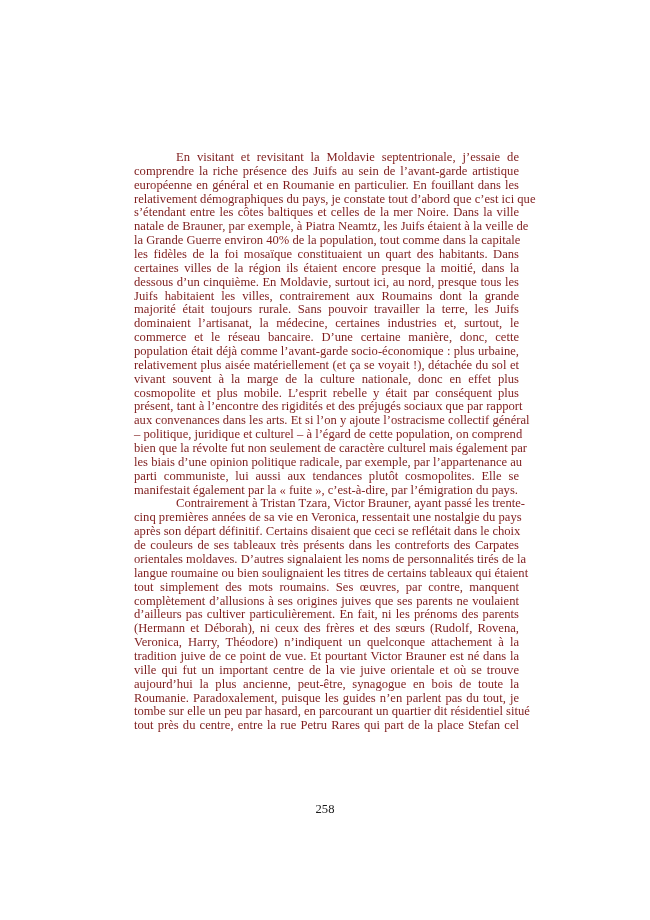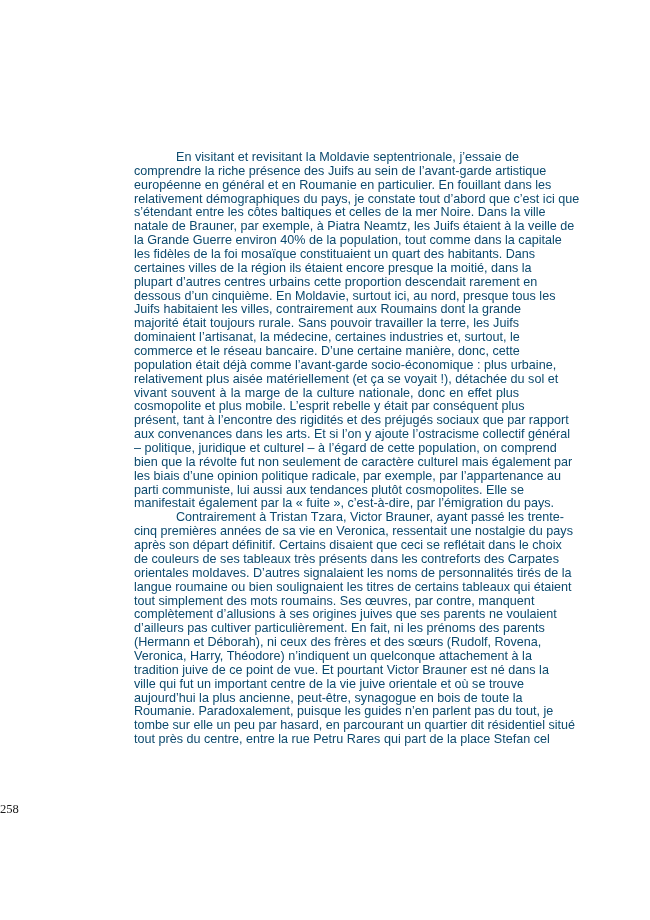--- a/index.html
+++ b/index.html
@@ -7,61 +7,61 @@
   .page {
     position: absolute;
     left: 0; top: 0; width: 650px; height: 920px;
     background: #ffffff;
   }
   .text-block {
     position: absolute;
     left: 134px;
     top: 151px;
     width: 385px;
-    font-family: Liberation Sans, sans-serif;
+    font-family: Liberation Serif, serif;
     font-size: 12.6px;
     line-height: 13.86px;
-    color: #0c4a6e;
+    color: #7f1d1d;
   }
   .line {
     display: block;
     white-space: nowrap;
     text-align: justify;
     text-align-last: justify;
     height: 13.86px;
     overflow: visible;
   }
   .line.last { text-align-last: left; }
   .line.indent { padding-left: 42px; }
   .page-number {
     position: absolute;
     top: 802px;
     left: 0;
     width: 650px;
+    text-align: center;
     font-family: "Liberation Serif", "DejaVu Serif", serif;
     font-size: 12.6px;
     color: #1a1a1a;
   }
 </style>
 </head>
 <body>
 
 <div class="page">
   <div class="text-block">
     <div>
       <span class="line indent">En visitant et revisitant la Moldavie septentrionale, j’essaie de</span>
       <span class="line">comprendre la riche présence des Juifs au sein de l’avant-garde artistique</span>
       <span class="line">européenne en général et en Roumanie en particulier. En fouillant dans les</span>
       <span class="line">relativement démographiques du pays, je constate tout d’abord que c’est ici que</span>
       <span class="line">s’étendant entre les côtes baltiques et celles de la mer Noire. Dans la ville</span>
       <span class="line">natale de Brauner, par exemple, à Piatra Neamtz, les Juifs étaient à la veille de</span>
       <span class="line">la Grande Guerre environ 40% de la population, tout comme dans la capitale</span>
       <span class="line">les fidèles de la foi mosaïque constituaient un quart des habitants. Dans</span>
       <span class="line">certaines villes de la région ils étaient encore presque la moitié, dans la</span>
-      <span class="line">plupart d’autres centres urbains cette proportion descendait rarement en</span>
       <span class="line">dessous d’un cinquième. En Moldavie, surtout ici, au nord, presque tous les</span>
       <span class="line">Juifs habitaient les villes, contrairement aux Roumains dont la grande</span>
       <span class="line">majorité était toujours rurale. Sans pouvoir travailler la terre, les Juifs</span>
       <span class="line">dominaient l’artisanat, la médecine, certaines industries et, surtout, le</span>
       <span class="line">commerce et le réseau bancaire. D’une certaine manière, donc, cette</span>
       <span class="line">population était déjà comme l’avant-garde socio-économique : plus urbaine,</span>
       <span class="line">relativement plus aisée matériellement (et ça se voyait !), détachée du sol et</span>
       <span class="line">vivant souvent à la marge de la culture nationale, donc en effet plus</span>
       <span class="line">cosmopolite et plus mobile. L’esprit rebelle y était par conséquent plus</span>
       <span class="line">présent, tant à l’encontre des rigidités et des préjugés sociaux que par rapport</span>

